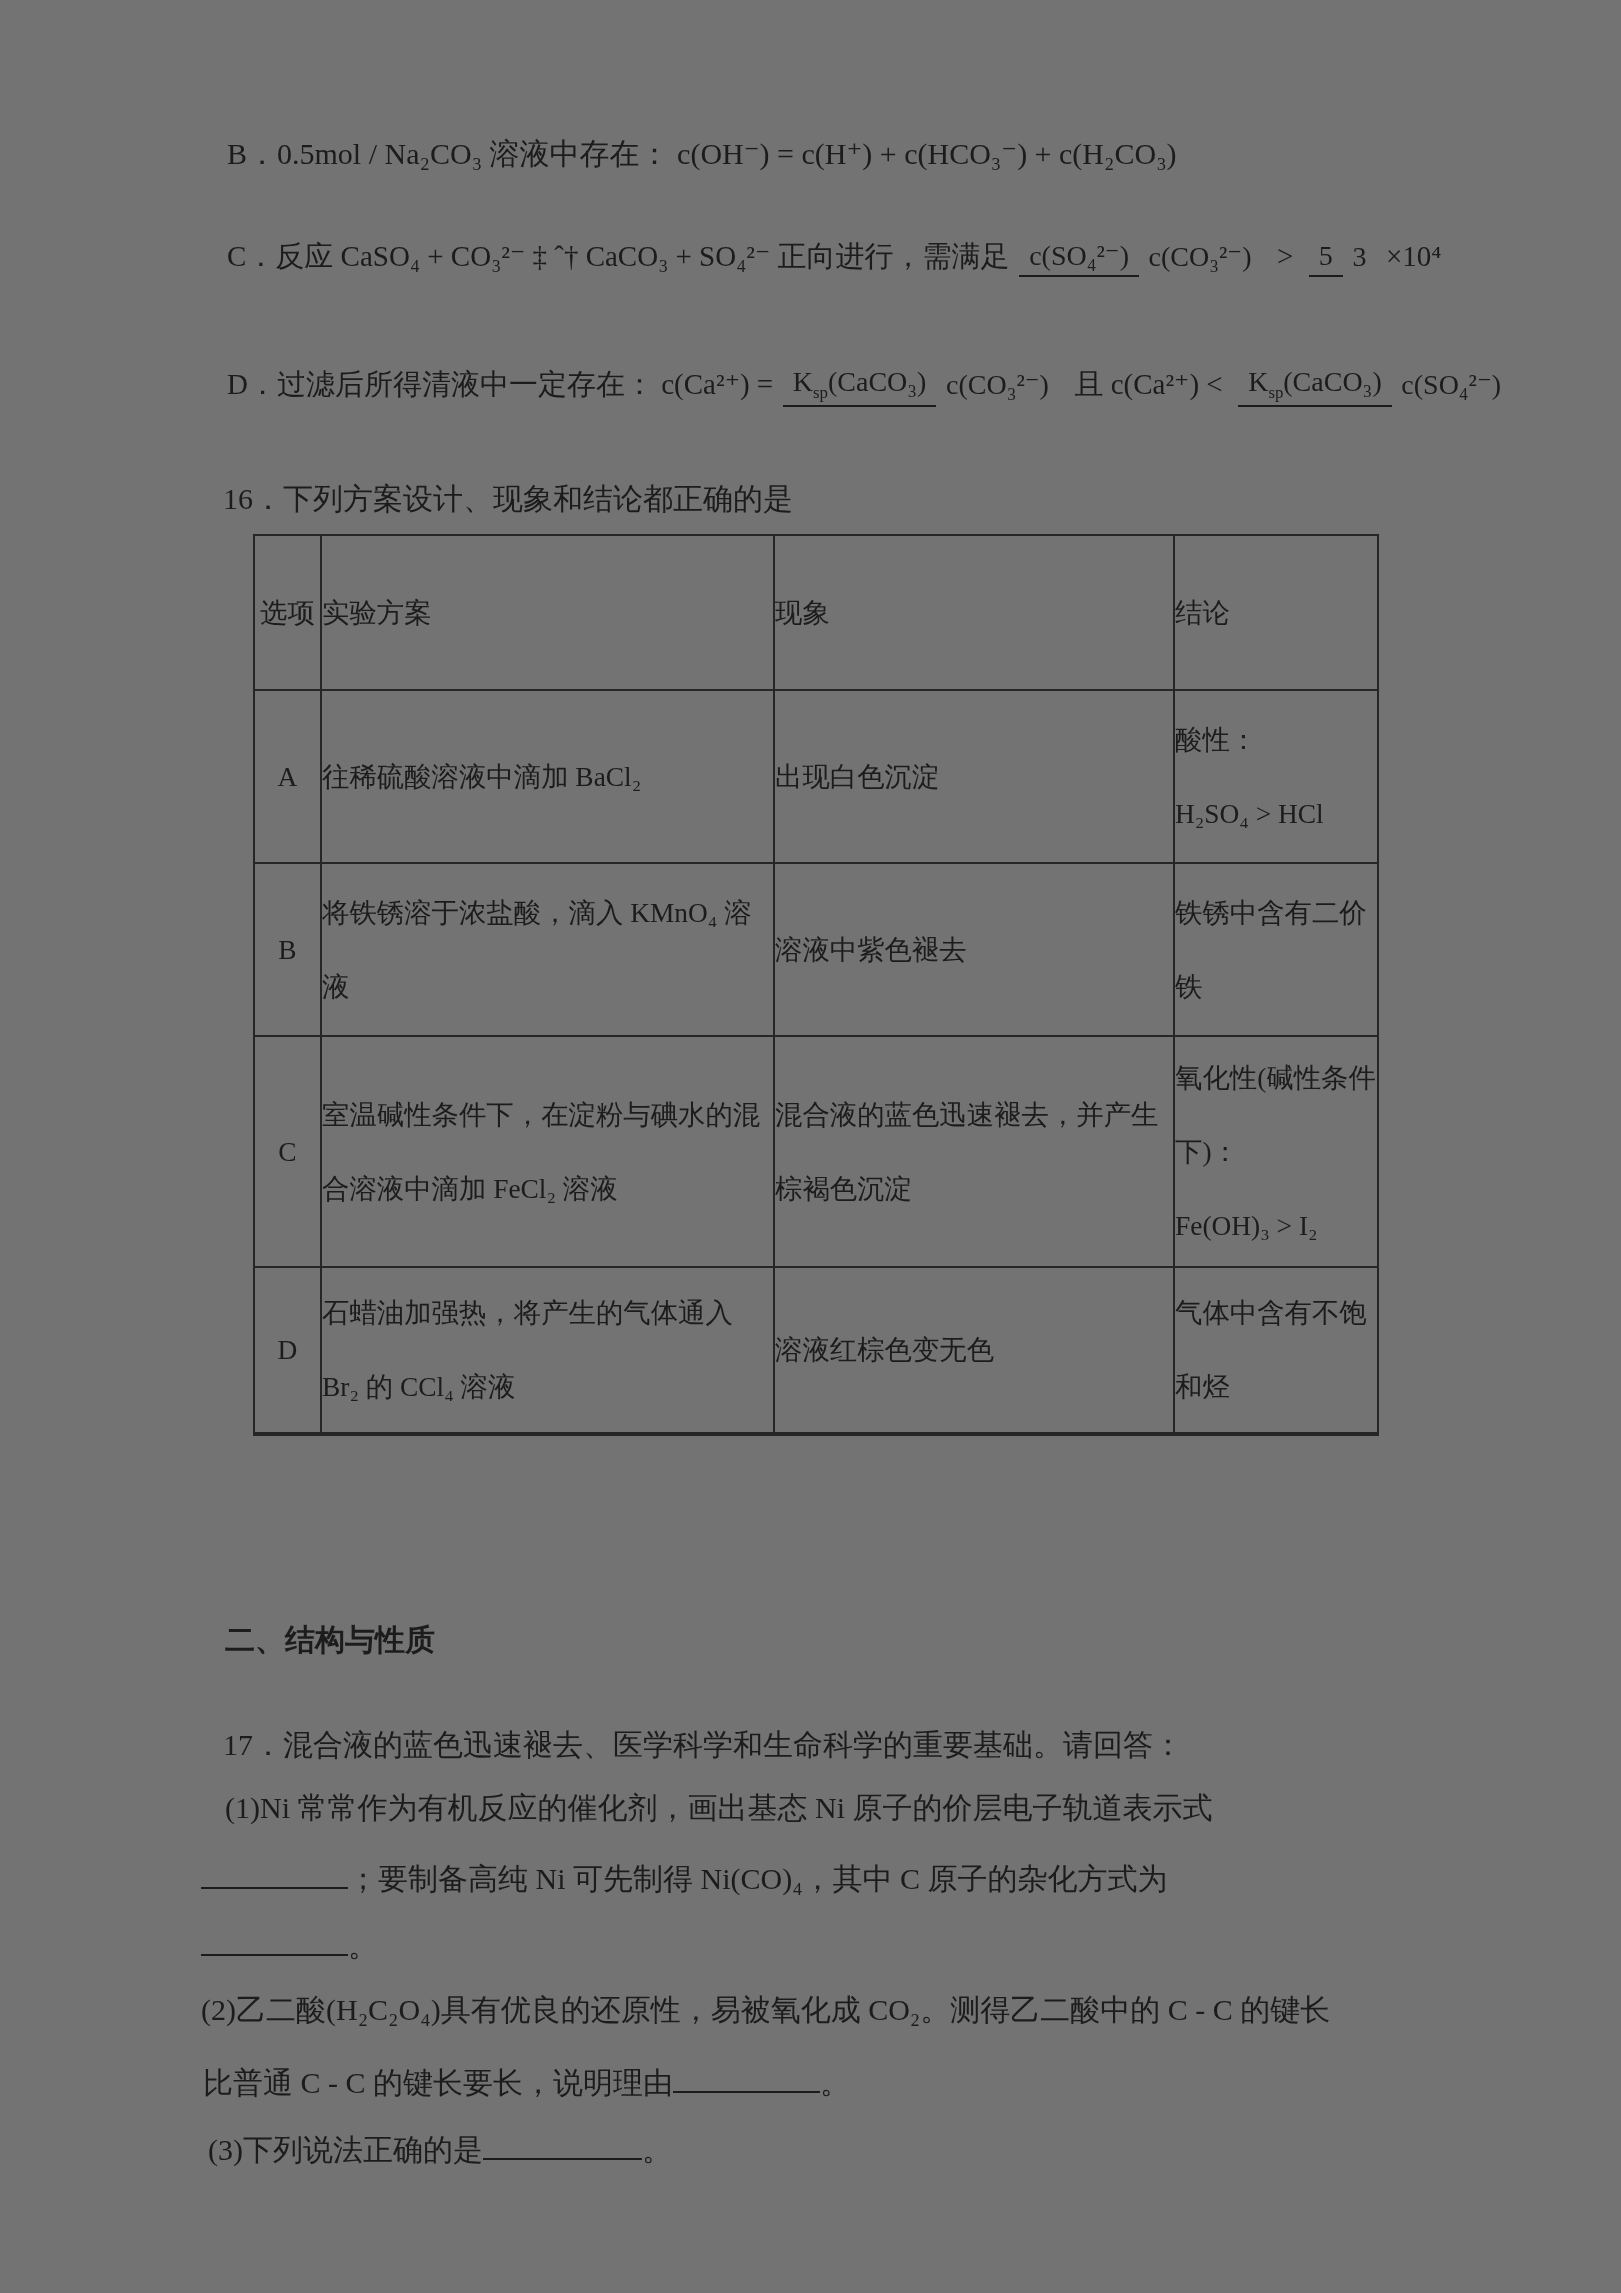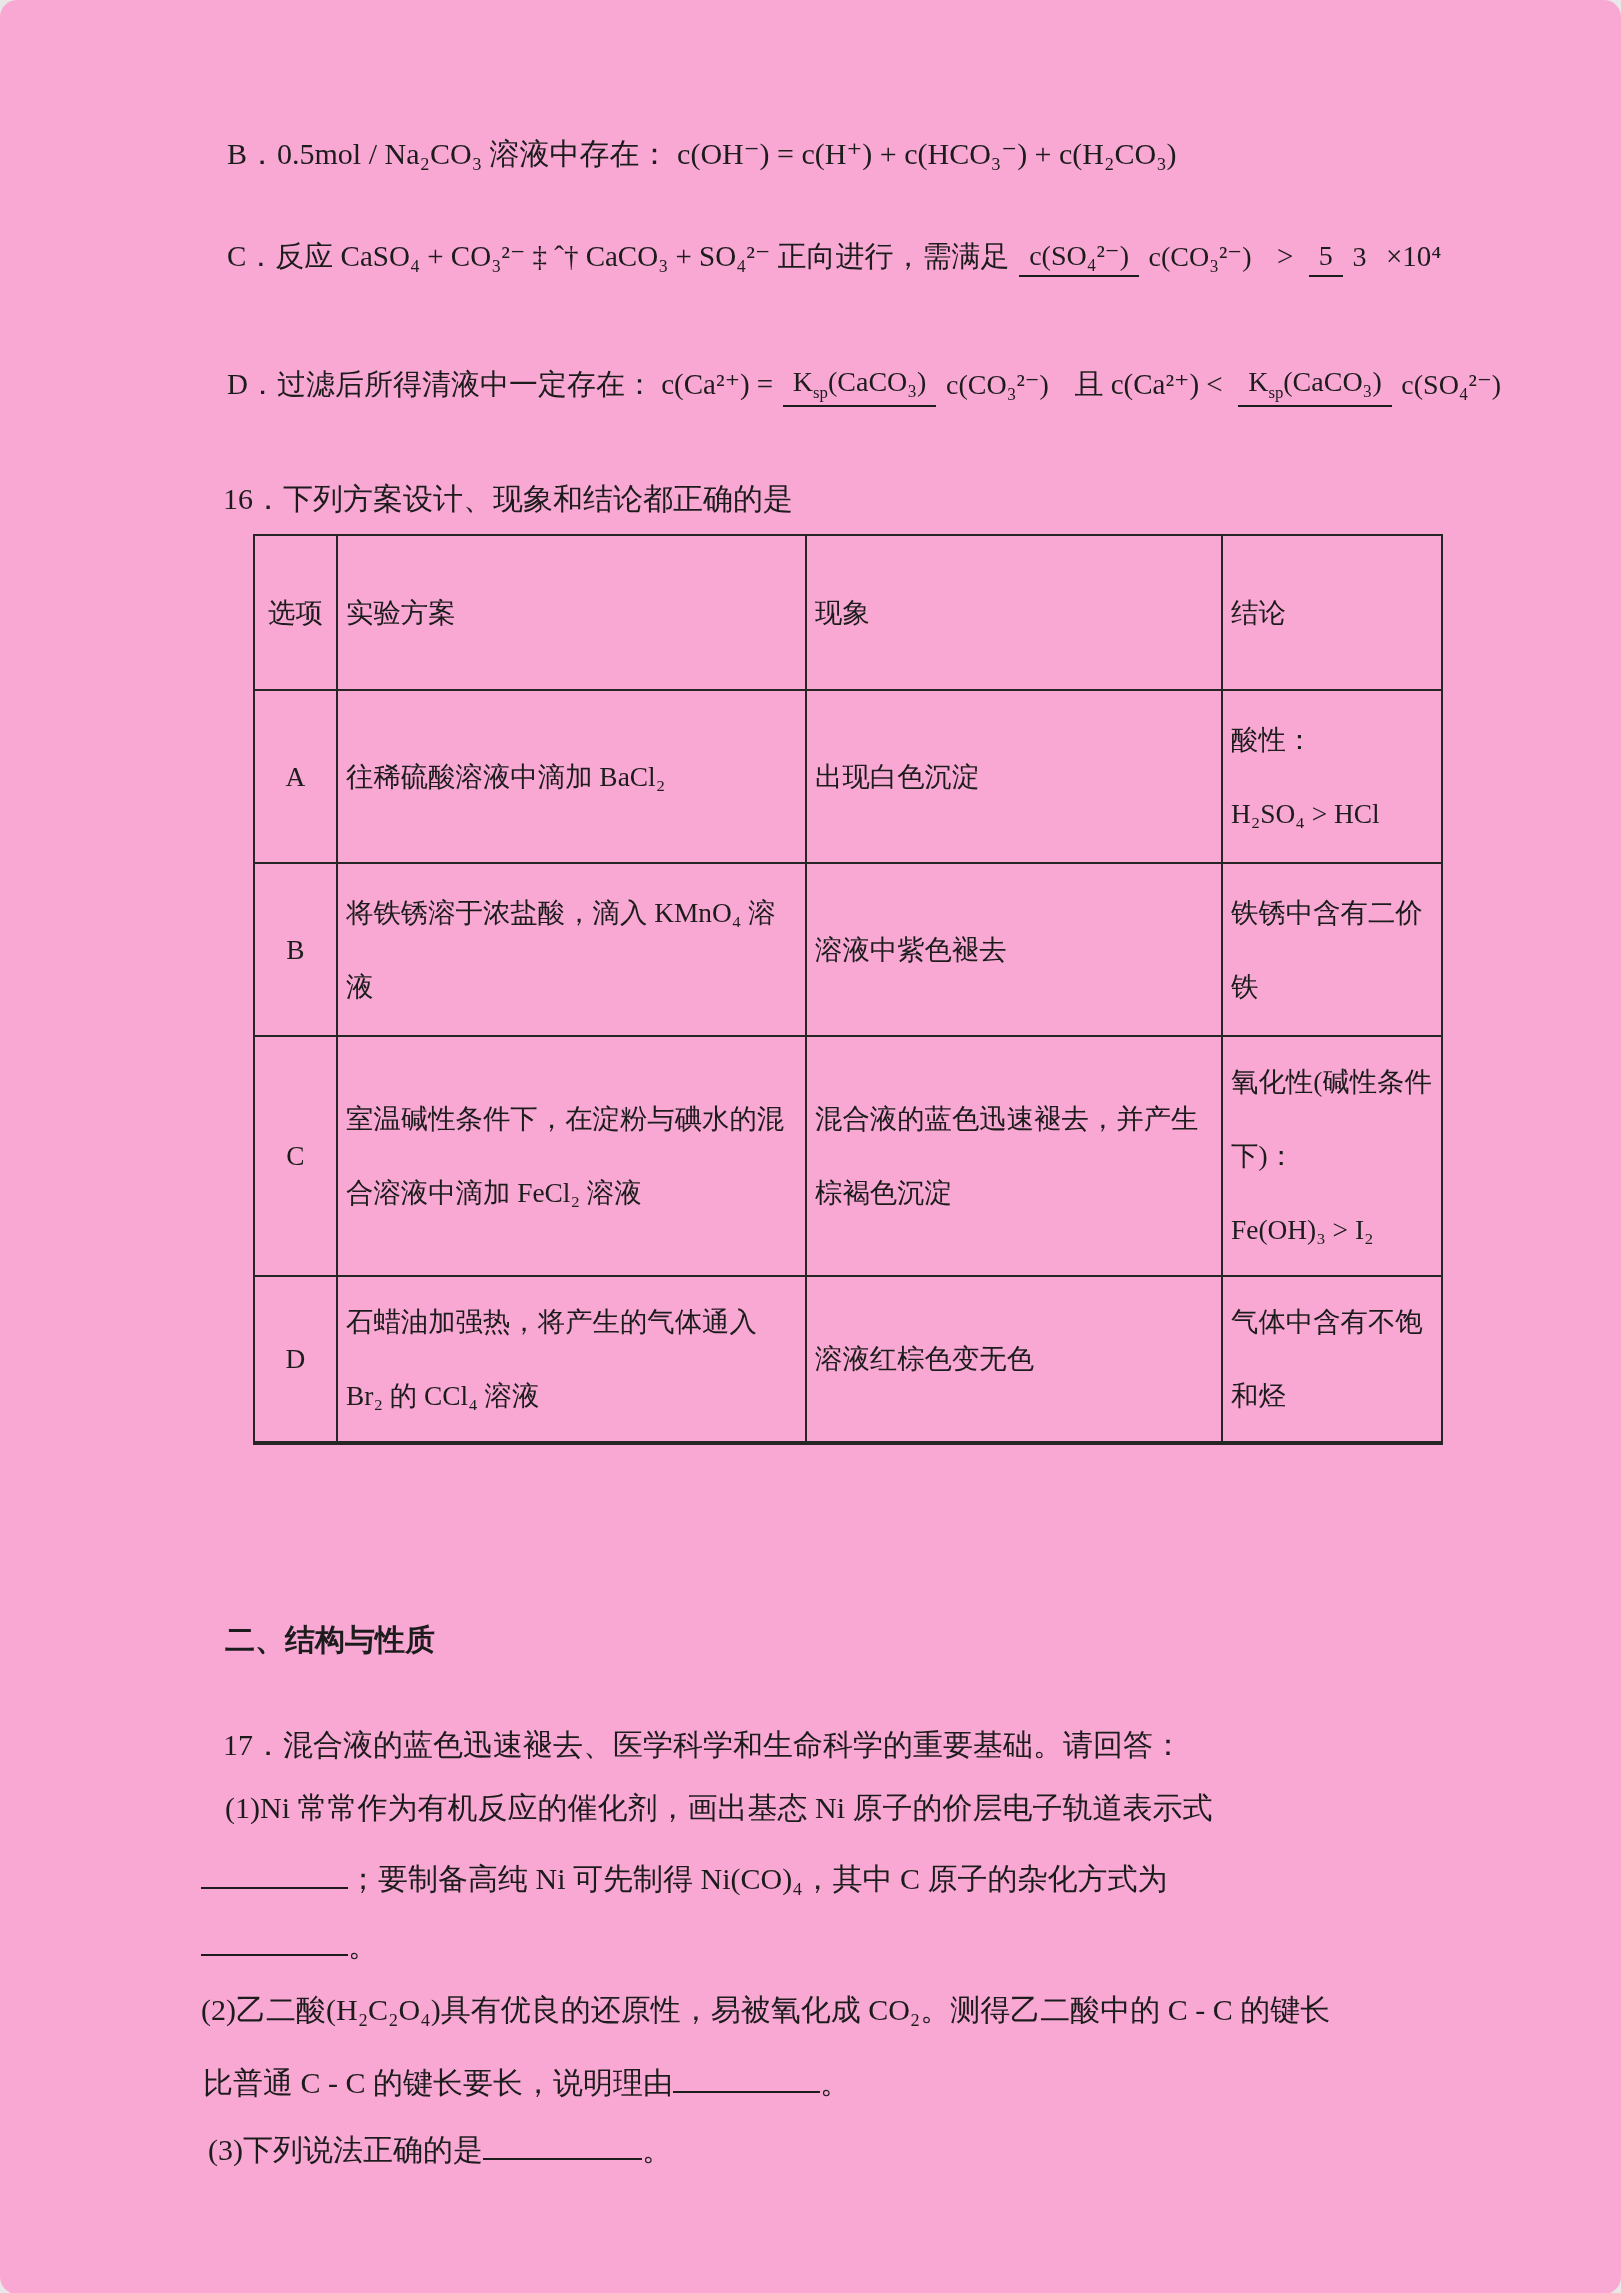--- a/index.html
+++ b/index.html
@@ -1,38 +1,37 @@
 <!DOCTYPE html>
 <html><head>
 <meta charset="utf-8">
 <style>
   html,body{margin:0;padding:0;background:#e8e8e8;}
   .page{
     position:relative;
     width:1621px;height:2294px;
-    background:#f9a8d4;
+    background:#737373;
     font-family:"Liberation Serif","DejaVu Serif",serif;
     color:#1c1c1c;
     overflow:hidden;
-    border-radius:17px;
   }
   .abs{position:absolute;}
   .line{font-size:30px;line-height:1.3;white-space:nowrap;}
   .formula-row{display:flex;align-items:center;font-size:29px;}
   .formula-row .txt{white-space:nowrap;}
   .frac{display:inline-flex;flex-direction:row;align-items:center;
         margin:0 9.8px;font-size:28px;line-height:1.4;text-align:center;}
   .frac .num{border-bottom:2px solid #1c1c1c;padding:0 9.8px;white-space:nowrap;}
   .frac .den{padding:0 9.8px;white-space:nowrap;}
   sub{font-size:0.6em;}
   .cmp{margin:0 5.9px;}
   table.exp{border-collapse:collapse;table-layout:fixed;width:1115px;
             font-size:27.4px;}
   table.exp td{border:2px solid #262626;vertical-align:middle;
-               line-height:74px;padding:8px;}
+               line-height:74px;padding:0;}
   table.exp tr:last-child td{border-bottom-width:4.9px;}
   td.c-opt{width:65px;text-align:center;}
   td.c-plan{width:451px;padding-left:23.5px;padding-right:23.5px;}
   td.c-phen{width:398px;padding-left:21.6px;padding-right:33px;}
   td.c-conc{width:202px;padding-left:11.8px;padding-right:11.8px;}
   .answers span{display:inline-block;width:284px;font-size:30px;}
   .sec-head{font-size:30px;font-weight:bold;}
   .blank{display:inline-block;width:147px;height:33px;
          border-bottom:2.9px solid #1c1c1c;}
   .blank.wide{width:159px;}

